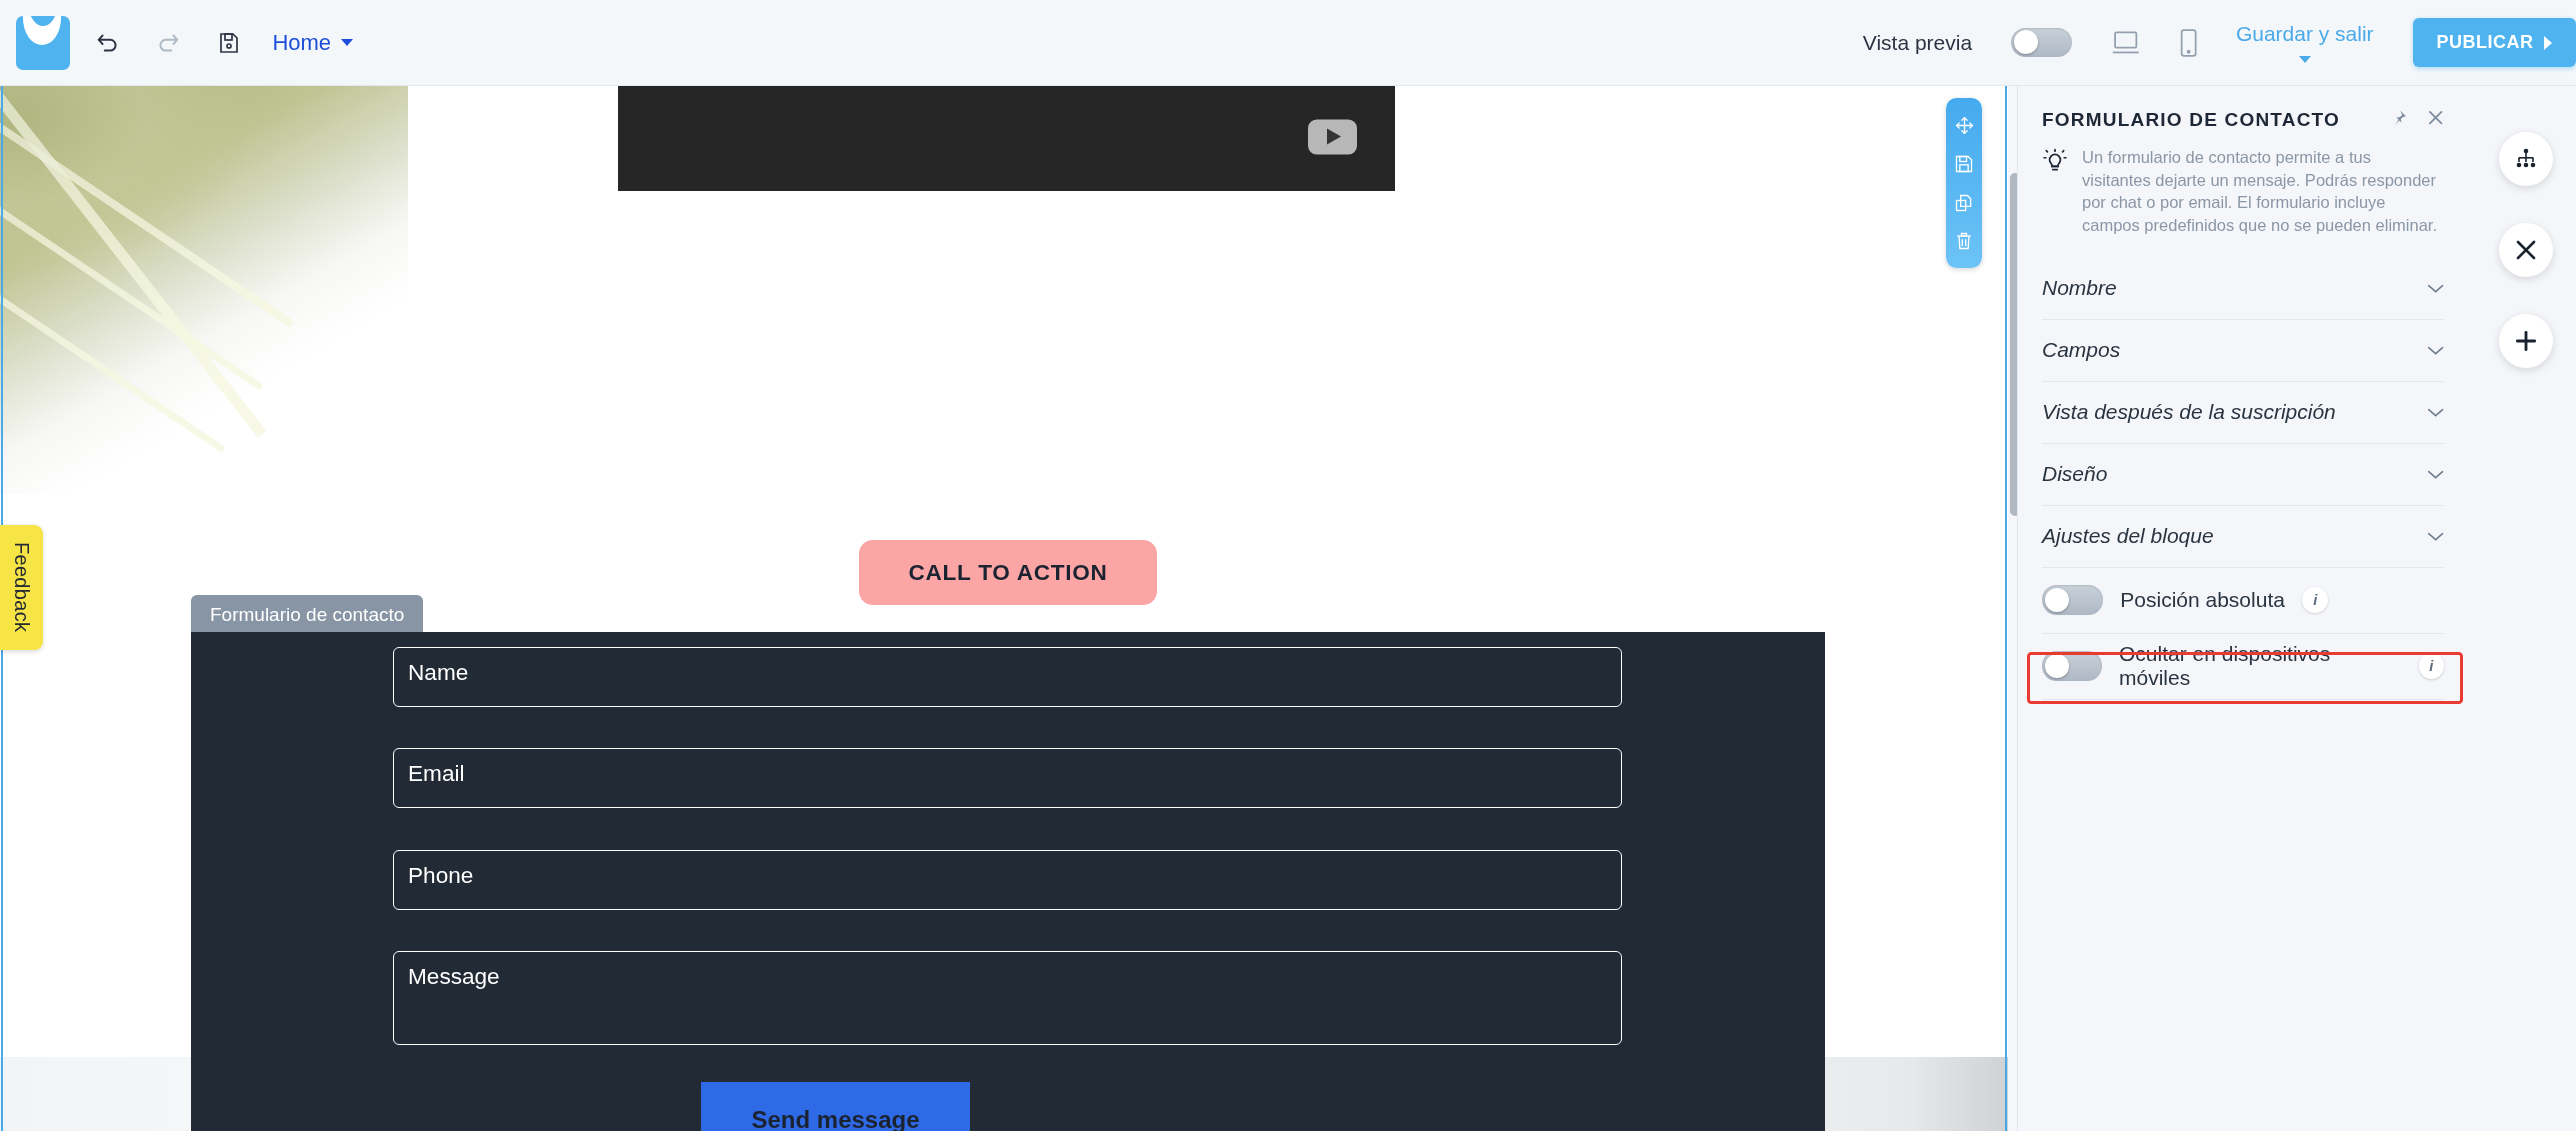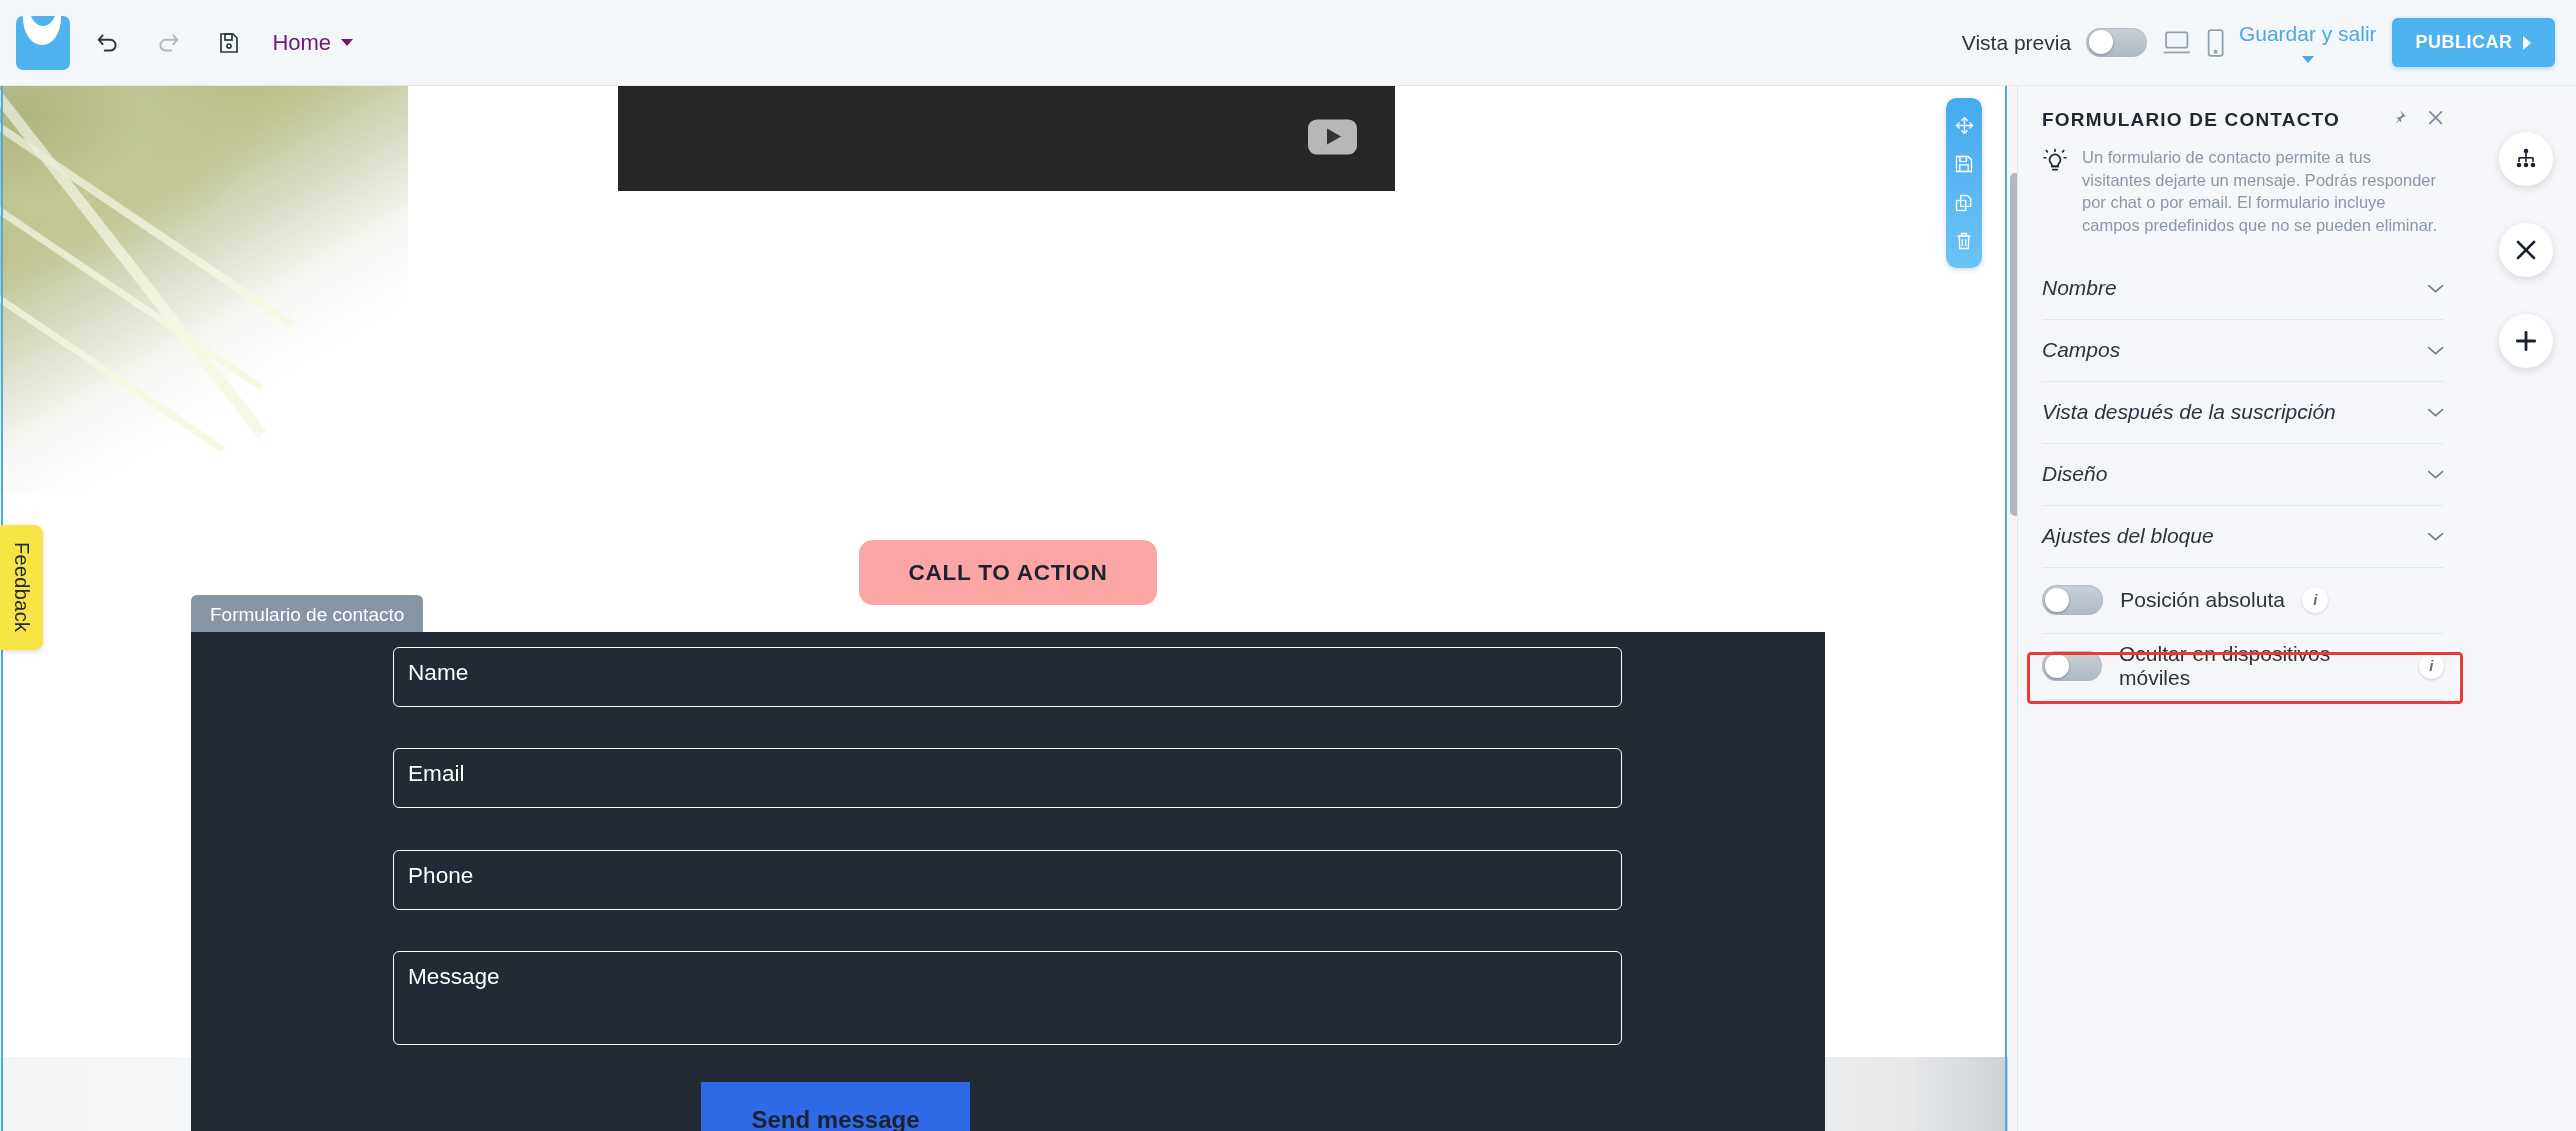--- a/index.html
+++ b/index.html
@@ -33,29 +33,29 @@
     background: #4fb3ef;
   }
   .tb-icon {
     width: 45px; height: 45px; margin-left: 15.6px;
     display: flex; align-items: center; justify-content: center;
     color: #2c3444;
   }
   .tb-icon.dim { color: #aeb9c6; }
   .page-sel {
     margin-left: 21px; display: flex; align-items: center; gap: 10.4px;
-    font-size: 22px; color: #701a75;
+    font-size: 22px; color: #1d4ed8;
   }
   .chev {
     width: 0; height: 0;
     border-left: 6px solid transparent; border-right: 6px solid transparent;
     border-top: 7px solid currentColor;
   }
   .topbar-right {
-    margin-left: auto; display: flex; align-items: center; gap: 15px; padding-right: 21px;
+    margin-left: auto; display: flex; align-items: center; gap: 39px; 
   }
   .preview-label { font-size: 21px; color: #2c3444; }
   .toggle {
     width: 61px; height: 29.5px; border-radius: 14.7px;
     background: linear-gradient(180deg,#c9d1da,#aeb8c4);
     position: relative; box-shadow: inset 0 0.9px 1.7px rgba(0,0,0,.12);
   }
   .toggle .knob {
     position: absolute; left: 2.6px; top: 2.6px; width: 24px; height: 24px;
     border-radius: 50%; background: #fff; box-shadow: 0 0.9px 2.6px rgba(0,0,0,.28);

